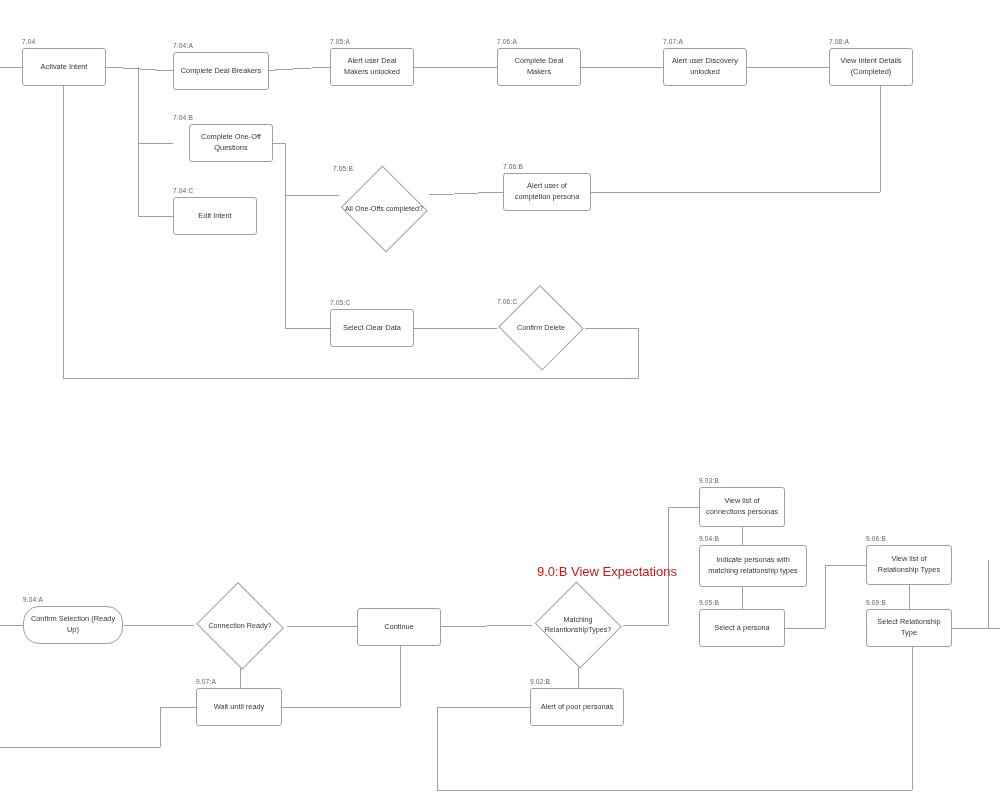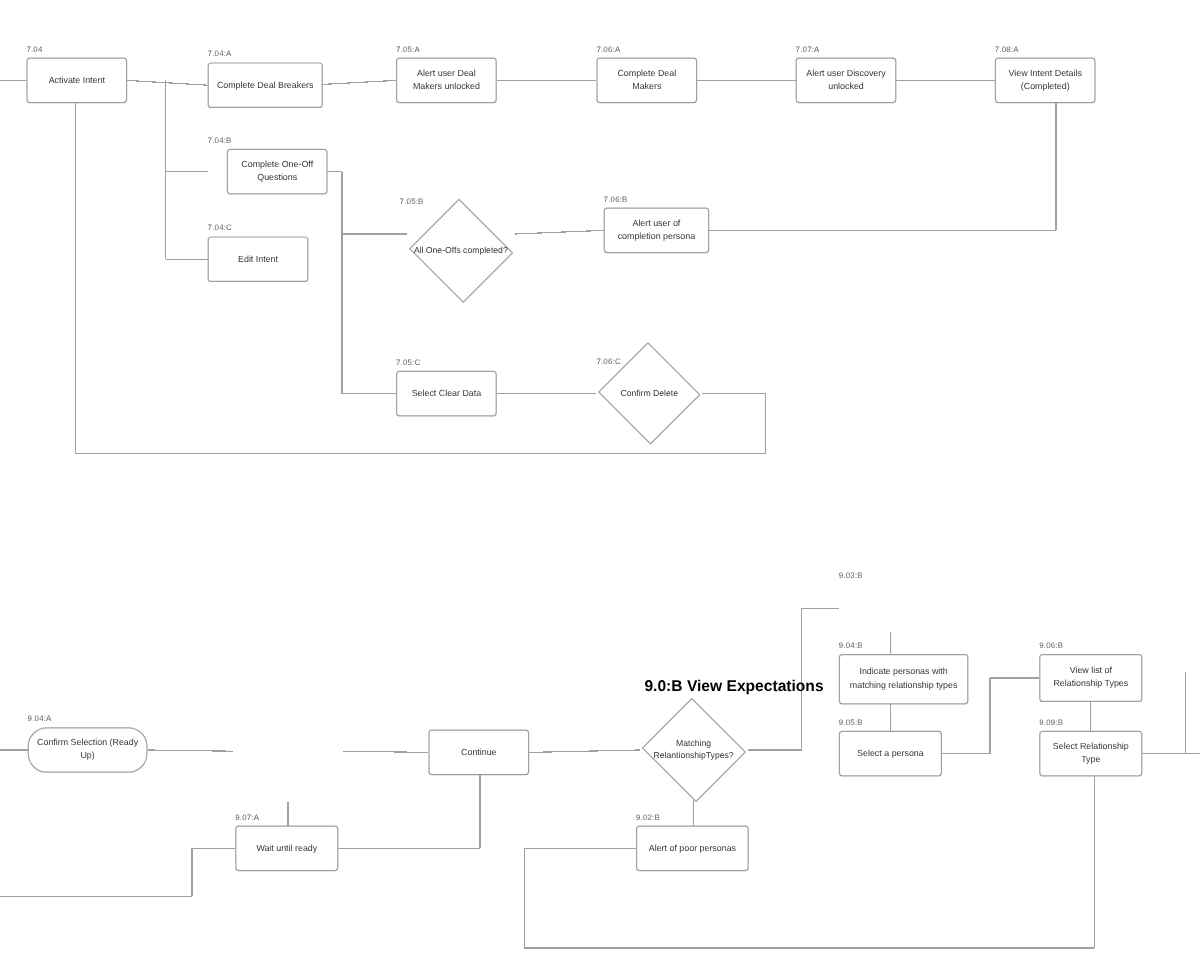--- a/index.html
+++ b/index.html
@@ -77,22 +77,22 @@
     text-align: center;
     color: #31373d;
     font-size: 7.2px;
     line-height: 1.45;
     padding: 0 4px;
     box-sizing: border-box;
   }
   .section-title {
     position: absolute;
     font-size: 13px;
-    font-weight: bold;
-    color: #000000;
+    font-weight: normal;
+    color: #b91c1c;
     white-space: nowrap;
     z-index: 5;
   }
 </style>
 </head>
 <body>
 
 <div id="canvas">
 
   <svg id="wires" viewBox="0 0 1000 800" xmlns="http://www.w3.org/2000/svg">
@@ -204,36 +204,41 @@
   <div class="node-label" style="left:330px; top:299px;">7.05:C</div>
   <div class="node" style="left:330px; top:309px; width:84px; height:38px;">Select Clear Data</div>
 
   <div class="node-label" style="left:497px; top:298px;">7.06:C</div>
   <div class="diamond-wrap" style="left:497px; top:286px; width:88px; height:84px;">
     <div class="diamond-shape"></div>
     <div class="diamond-text">Confirm Delete</div>
   </div>
 
   <div class="node-label" style="left:699px; top:477px;">9.03:B</div>
+  <div class="node" style="left:699px; top:487px; width:86px; height:40px;">View list of connections personas</div>
 
   <div class="node-label" style="left:699px; top:535px;">9.04:B</div>
   <div class="node" style="left:699px; top:545px; width:108px; height:42px;">Indicate personas with matching relationship types</div>
 
   <div class="node-label" style="left:699px; top:599px;">9.05:B</div>
   <div class="node" style="left:699px; top:609px; width:86px; height:38px;">Select a persona</div>
 
   <div class="node-label" style="left:866px; top:535px;">9.06:B</div>
   <div class="node" style="left:866px; top:545px; width:86px; height:40px;">View list of Relationship Types</div>
 
   <div class="node-label" style="left:866px; top:599px;">9.09:B</div>
   <div class="node" style="left:866px; top:609px; width:86px; height:38px;">Select Relationship Type</div>
 
   <div class="node-label" style="left:23px; top:596px;">9.04:A</div>
   <div class="node" style="left:23px; top:606px; width:100px; height:38px;border-radius:16px;">Confirm Selection (Ready Up)</div>
 
+  <div class="diamond-wrap" style="left:194px; top:584px; width:92px; height:84px;">
+    <div class="diamond-shape"></div>
+    <div class="diamond-text">Connection Ready?</div>
+  </div>
 
   <div class="node" style="left:357px; top:608px; width:84px; height:38px;">Continue</div>
 
   <div class="diamond-wrap" style="left:533px; top:583px; width:90px; height:84px;">
     <div class="diamond-shape"></div>
     <div class="diamond-text">Matching RelantionshipTypes?</div>
   </div>
 
   <div class="node-label" style="left:196px; top:678px;">9.07:A</div>
   <div class="node" style="left:196px; top:688px; width:86px; height:38px;">Wait until ready</div>

